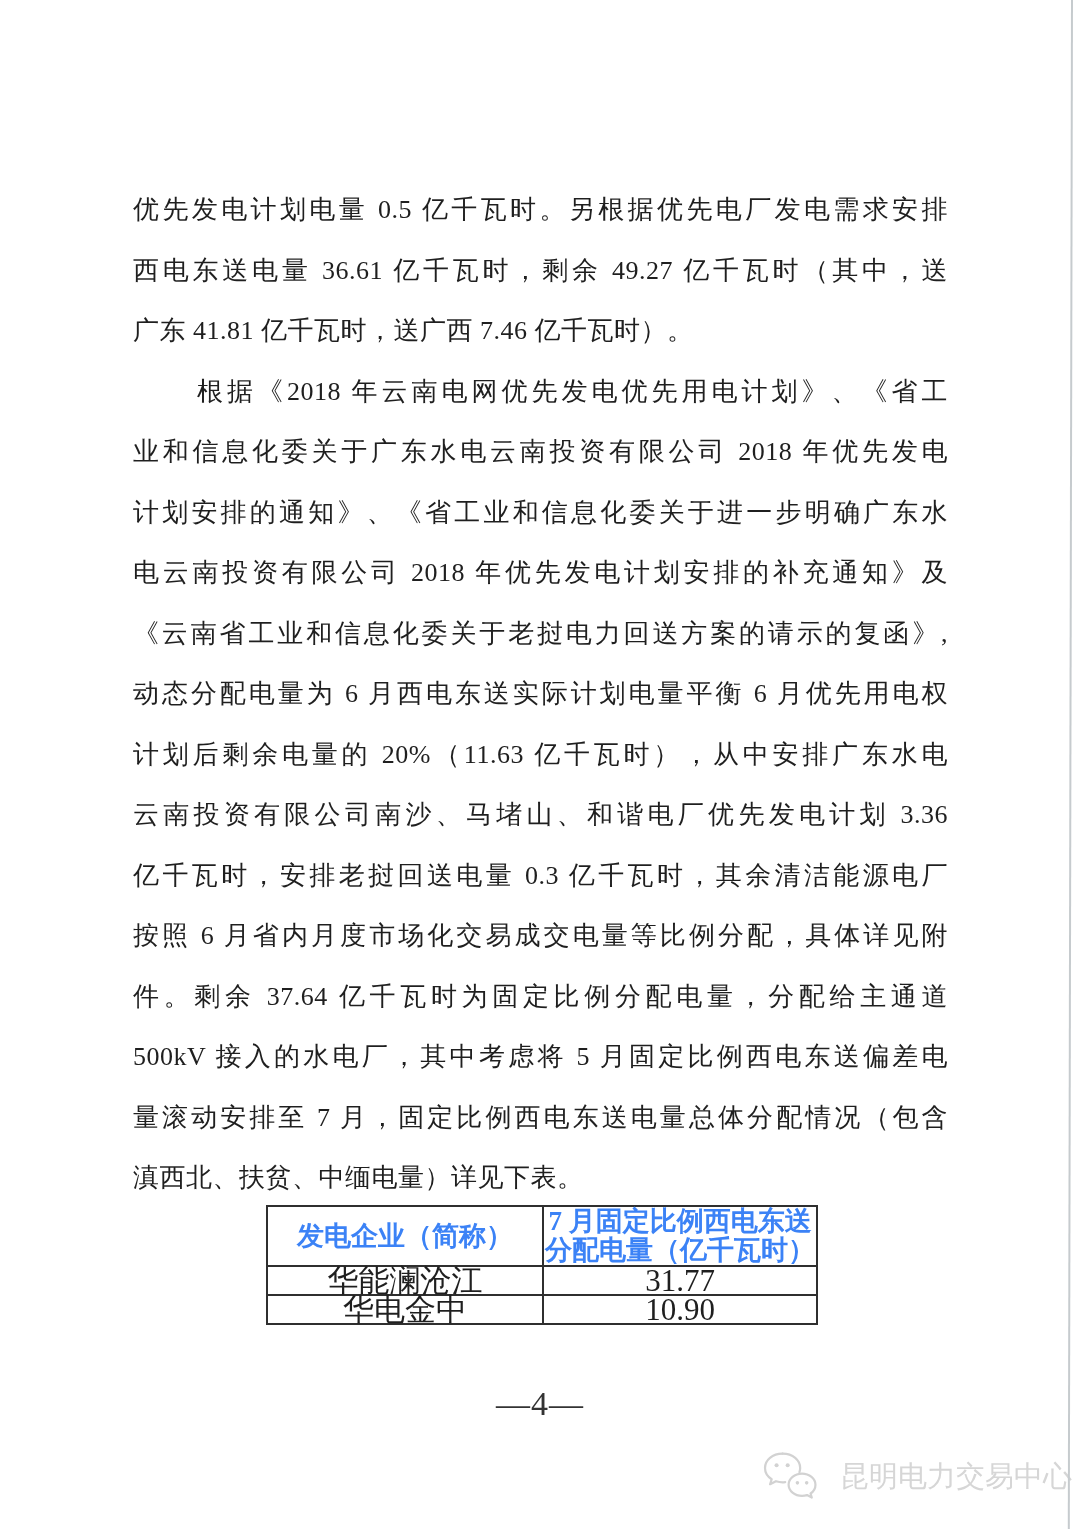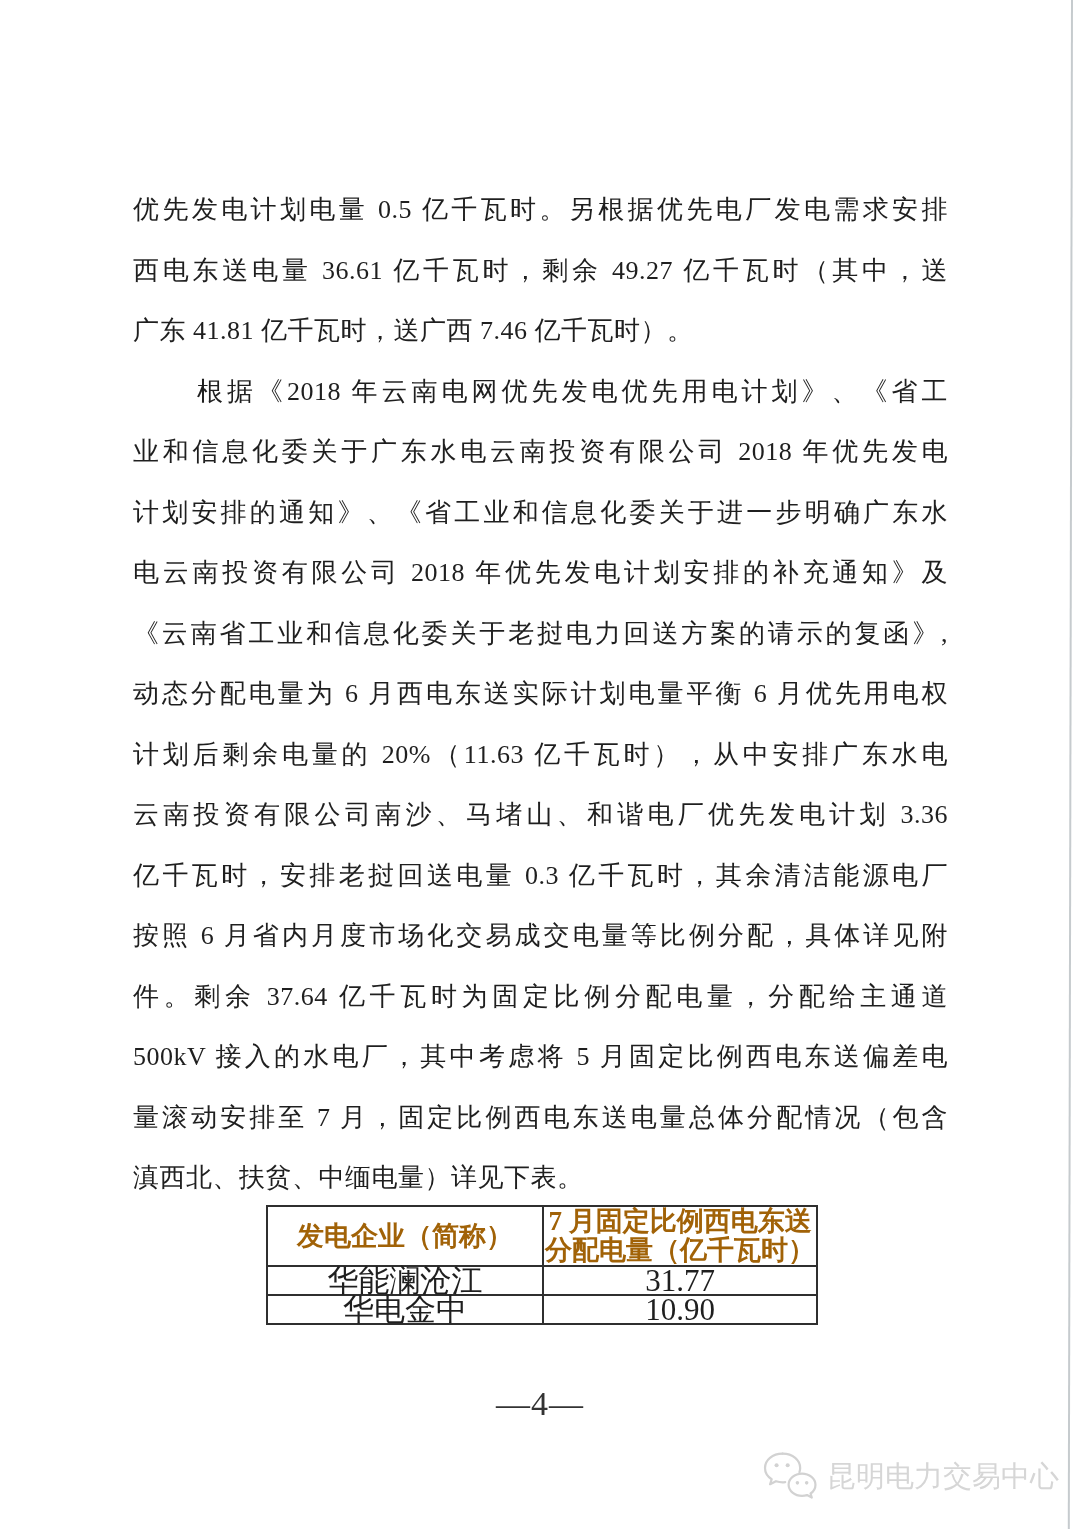--- a/index.html
+++ b/index.html
@@ -53,21 +53,21 @@
     padding: 0;
     font-weight: normal;
   }
   .doc-table .col1 { width: 274px; }
   .doc-table .col2 { width: 272px; margin-top: 33px; }
   .doc-table .hrow { height: 60px; }
   .doc-table .hcell {
     font-weight: bold;
     font-size: 27px;
     line-height: 29px;
-    color: #a16207;
+    color: #3b82f6;
   }
   .doc-table .drow1 { height: 29px; }
   .doc-table .drow2 { height: 28px; }
   .doc-table .dcell {
     font-size: 31px;
     line-height: 27px;
     color: #1f1f1f;
   }
 
   
@@ -83,21 +83,21 @@
     letter-spacing: 1px;
   }
 
   
   .footer-brand {
     position: absolute;
     left: 762px;
     top: 1450px;
     display: flex;
     align-items: center;
-    gap: 9px;
+    gap: 22px;
   }
   .brand-text {
     font-family: "Liberation Sans", "DejaVu Sans", sans-serif;
     font-size: 29px;
     color: #d6d6d6;
     letter-spacing: 0px;
     white-space: nowrap;
   }
 
   

